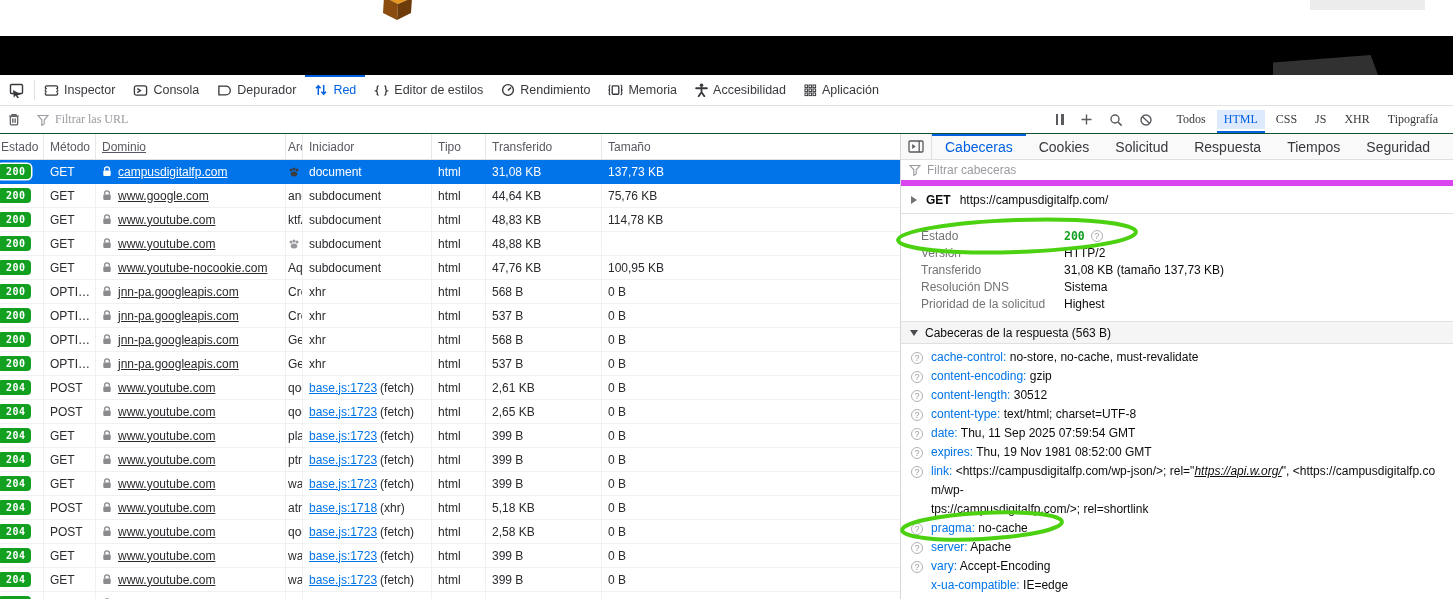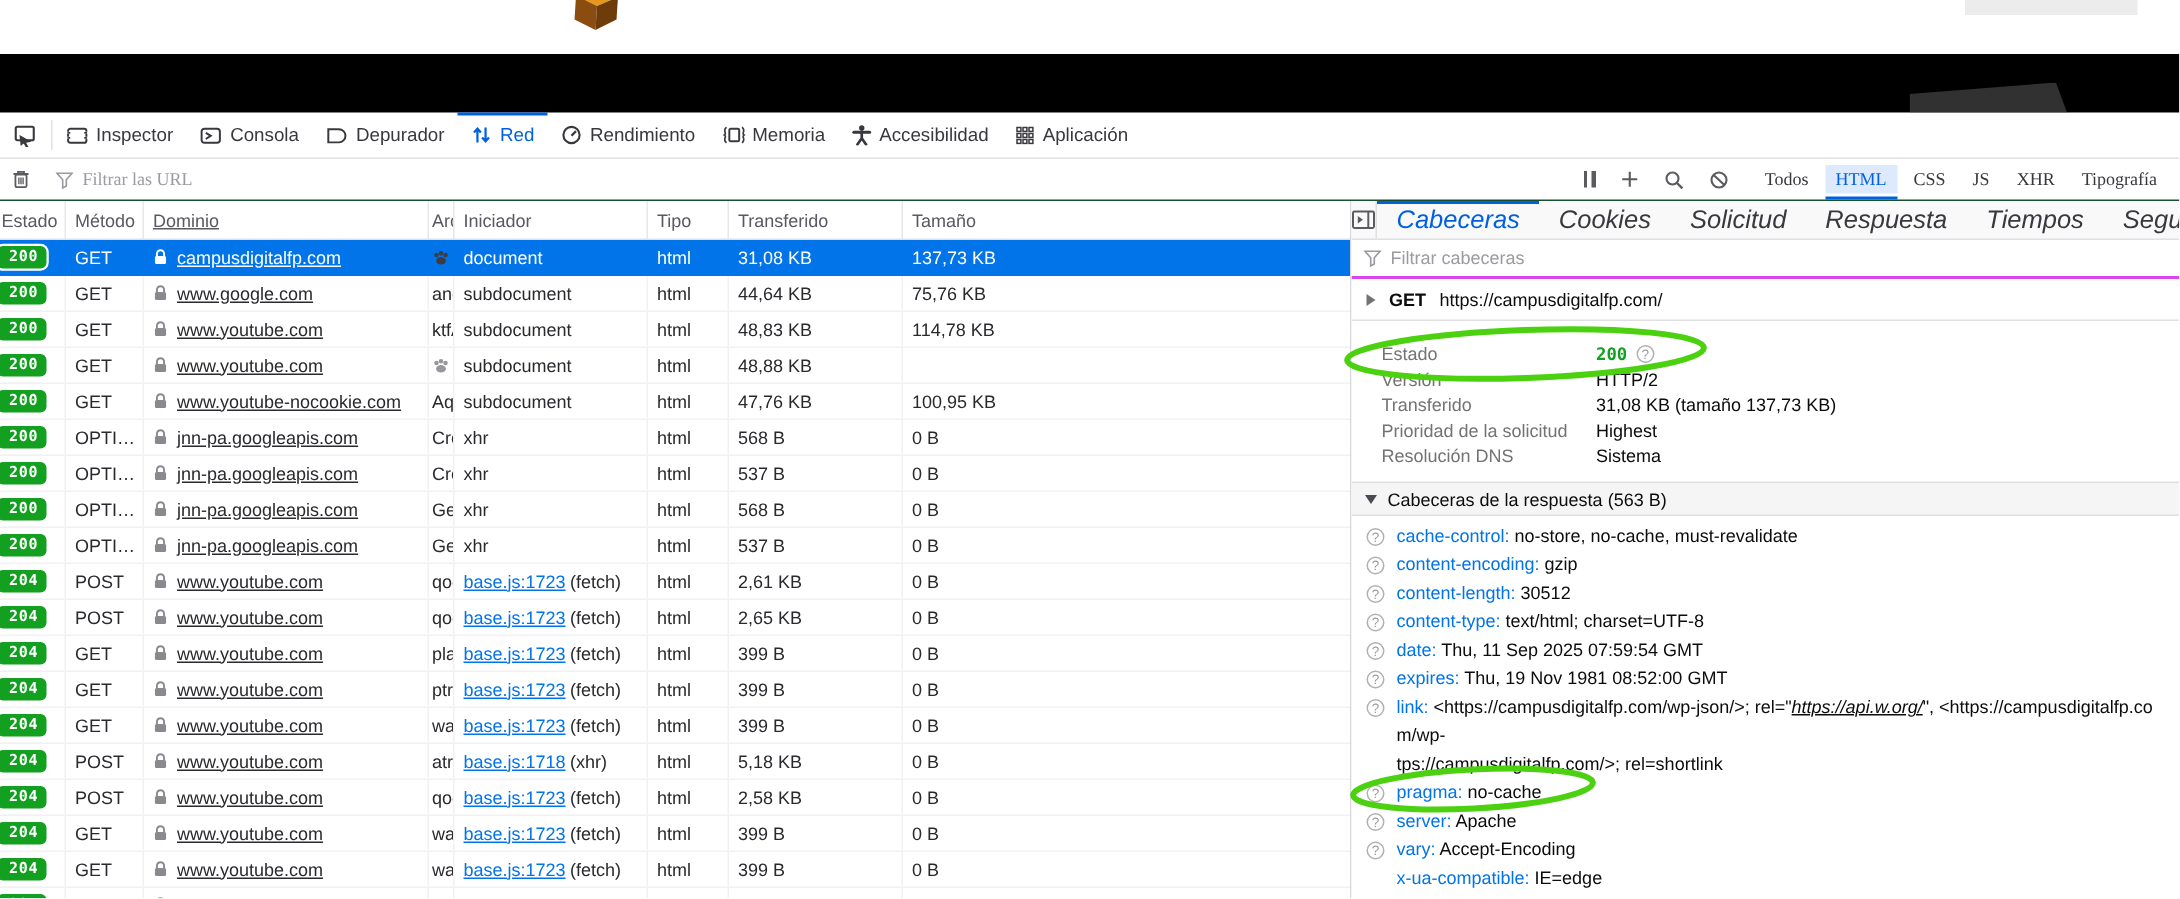--- a/index.html
+++ b/index.html
@@ -47,24 +47,24 @@
   .row.selected .cell{border-color:transparent;}
   .badge{font-family:"DejaVu Sans Mono",monospace;font-size:10px;font-weight:700;color:#fff;background:var(--green,#13a020);
     border-radius:4px;padding:2px 5px 2px 8px;margin-left:-8px;letter-spacing:.5px;}
   .row.selected .badge{box-shadow:0 0 0 1.5px #fff;}
   .init-link{color:var(--link,#0074e8);text-decoration:underline;}
 
   
   .details{flex:1;display:flex;flex-direction:column;font-size:12px;background:#fff;overflow:hidden;}
   .d-tabs{height:26px;box-sizing:border-box;display:flex;align-items:stretch;background:#f9f9fa;border-bottom:1px solid #e0e0e2;}
   .d-toggle{width:30px;display:flex;align-items:center;justify-content:center;border-right:1px solid #e0e0e2;}
-  .d-tab{position:relative;display:flex;align-items:center;padding:0 13px;color:#38383d;font-size:17px;cursor:default;font-style:italic;}
+  .d-tab{position:relative;display:flex;align-items:center;padding:0 13px;color:#38383d;font-size:14px;cursor:default;}
   .d-tab.active{color:var(--accent,#0060df);}
   .d-tab.active::before{content:"";position:absolute;top:0;left:0;right:0;height:2px;background:var(--accent,#0060df);}
-  .d-filter{height:26px;box-sizing:border-box;display:flex;align-items:center;gap:6px;padding-left:8px;color:#9a9aa0;border-bottom:2px solid #d946ef;}
+  .d-filter{height:26px;box-sizing:border-box;display:flex;align-items:center;gap:6px;padding-left:8px;color:#9a9aa0;border-bottom:6px solid #d946ef;}
   .req-line{height:28px;box-sizing:border-box;display:flex;align-items:center;gap:9px;padding-left:10px;border-bottom:1px solid #e0e0e2;color:#0c0c0d;}
   .req-line b{font-weight:700;}
   .tri-r{width:0;height:0;border-left:6px solid #737373;border-top:4px solid transparent;border-bottom:4px solid transparent;}
   .tri-d{width:0;height:0;border-top:6px solid #4a4a4f;border-left:4px solid transparent;border-right:4px solid transparent;}
   .summary{box-sizing:border-box;height:108px;padding-top:13px;border-bottom:1px solid #e0e0e2;}
   .sum-row{display:flex;align-items:center;height:17px;padding-left:20px;}
   .sum-label{width:143px;color:#737373;flex:none;}
   .sum-value{color:#0c0c0d;display:flex;align-items:center;gap:6px;}
   .status-green{color:var(--green,#13a020);font-weight:700;font-family:"DejaVu Sans Mono",monospace;font-size:11.5px;}
   .help-circle{width:12px;height:12px;box-sizing:border-box;border:1px solid #b1b1b3;border-radius:50%;color:#9a9aa0;
@@ -143,20 +143,28 @@
           <span style="display: flex;">
             <svg width="14" height="14" viewBox="0 0 14 14">
               <path d="M4.3 12 V3 M2 5.3 L4.3 2.8 L6.6 5.3" fill="none" stroke="#0060df" stroke-width="1.5"></path>
               <path d="M9.7 2 V11 M7.4 8.7 L9.7 11.2 L12 8.7" fill="none" stroke="#0060df" stroke-width="1.5"></path>
             </svg>
           </span>
           <span>Red</span>
         </div>
         <div class="tool-tab">
           <span style="display: flex;">
+            <svg width="15" height="13" viewBox="0 0 16 13">
+              <path d="M5 1.5 c-2 0 -1.5 2 -1.5 3.5 S2 7 2 7 s1.5 .5 1.5 2 S3 11.5 5 11.5 M11 1.5 c2 0 1.5 2 1.5 3.5 S14 7 14 7 s-1.5 .5 -1.5 2 s.5 2.5 -1.5 2.5" fill="none" stroke="#38383d" stroke-width="1.4"></path>
+            </svg>
+          </span>
+          <span>Editor de estilos</span>
+        </div>
+        <div class="tool-tab">
+          <span style="display: flex;">
             <svg width="14" height="14" viewBox="0 0 14 14">
               <circle cx="7" cy="7" r="5.4" fill="none" stroke="#38383d" stroke-width="1.4"></circle>
               <path d="M7 7.5 L10 4.4" stroke="#38383d" stroke-width="1.5"></path>
             </svg>
           </span>
           <span>Rendimiento</span>
         </div>
         <div class="tool-tab">
           <span style="display: flex;">
             <svg width="15" height="14" viewBox="0 0 16 14">
@@ -732,26 +740,26 @@
         </div>
         <div class="sum-row">
           <span class="sum-label">Versión</span>
           <span class="sum-value">HTTP/2</span>
         </div>
         <div class="sum-row">
           <span class="sum-label">Transferido</span>
           <span class="sum-value">31,08 KB (tamaño 137,73 KB)</span>
         </div>
         <div class="sum-row">
+          <span class="sum-label">Resolución DNS</span>
+          <span class="sum-value">Sistema</span>
+        </div>
+        <div class="sum-row">
           <span class="sum-label">Prioridad de la solicitud</span>
           <span class="sum-value">Highest</span>
-        </div>
-        <div class="sum-row">
-          <span class="sum-label">Resolución DNS</span>
-          <span class="sum-value">Sistema</span>
         </div>
       </div>
 
       <div class="section-head">
         <span class="tri-d"></span>
         <span>Cabeceras de la respuesta (563 B)</span>
       </div>
 
       <div class="headers-list" id="headers">
           <div class="h-item">

